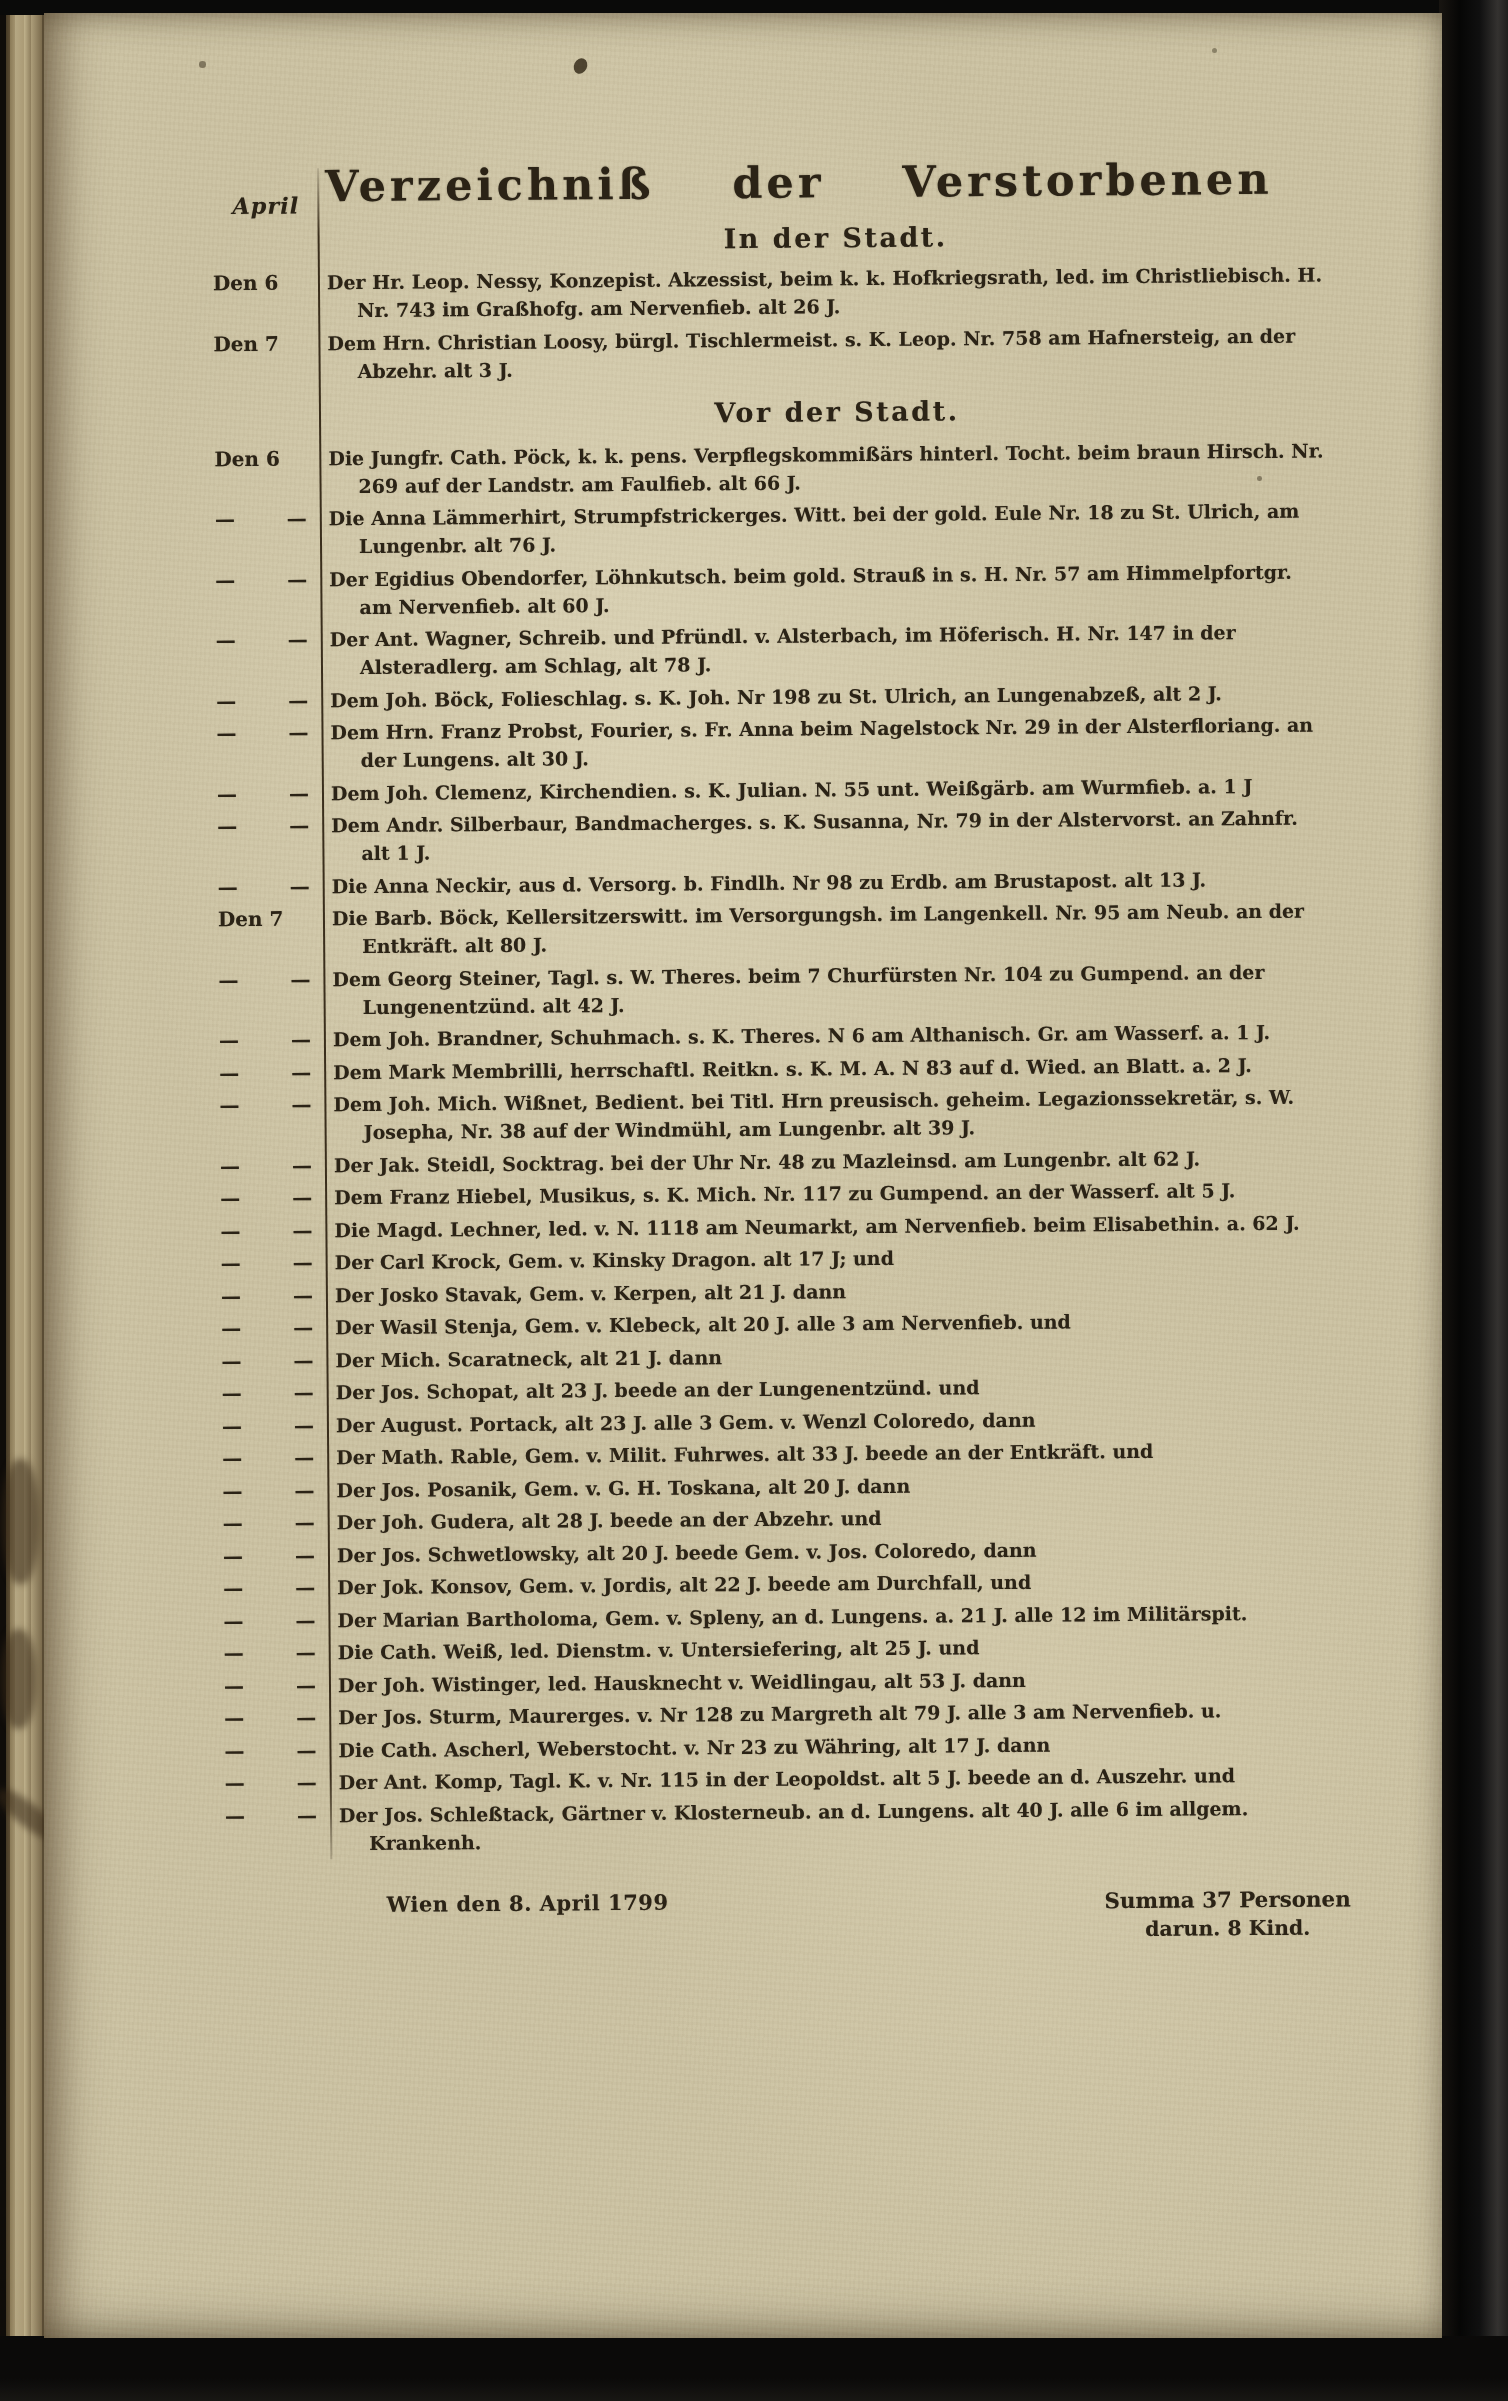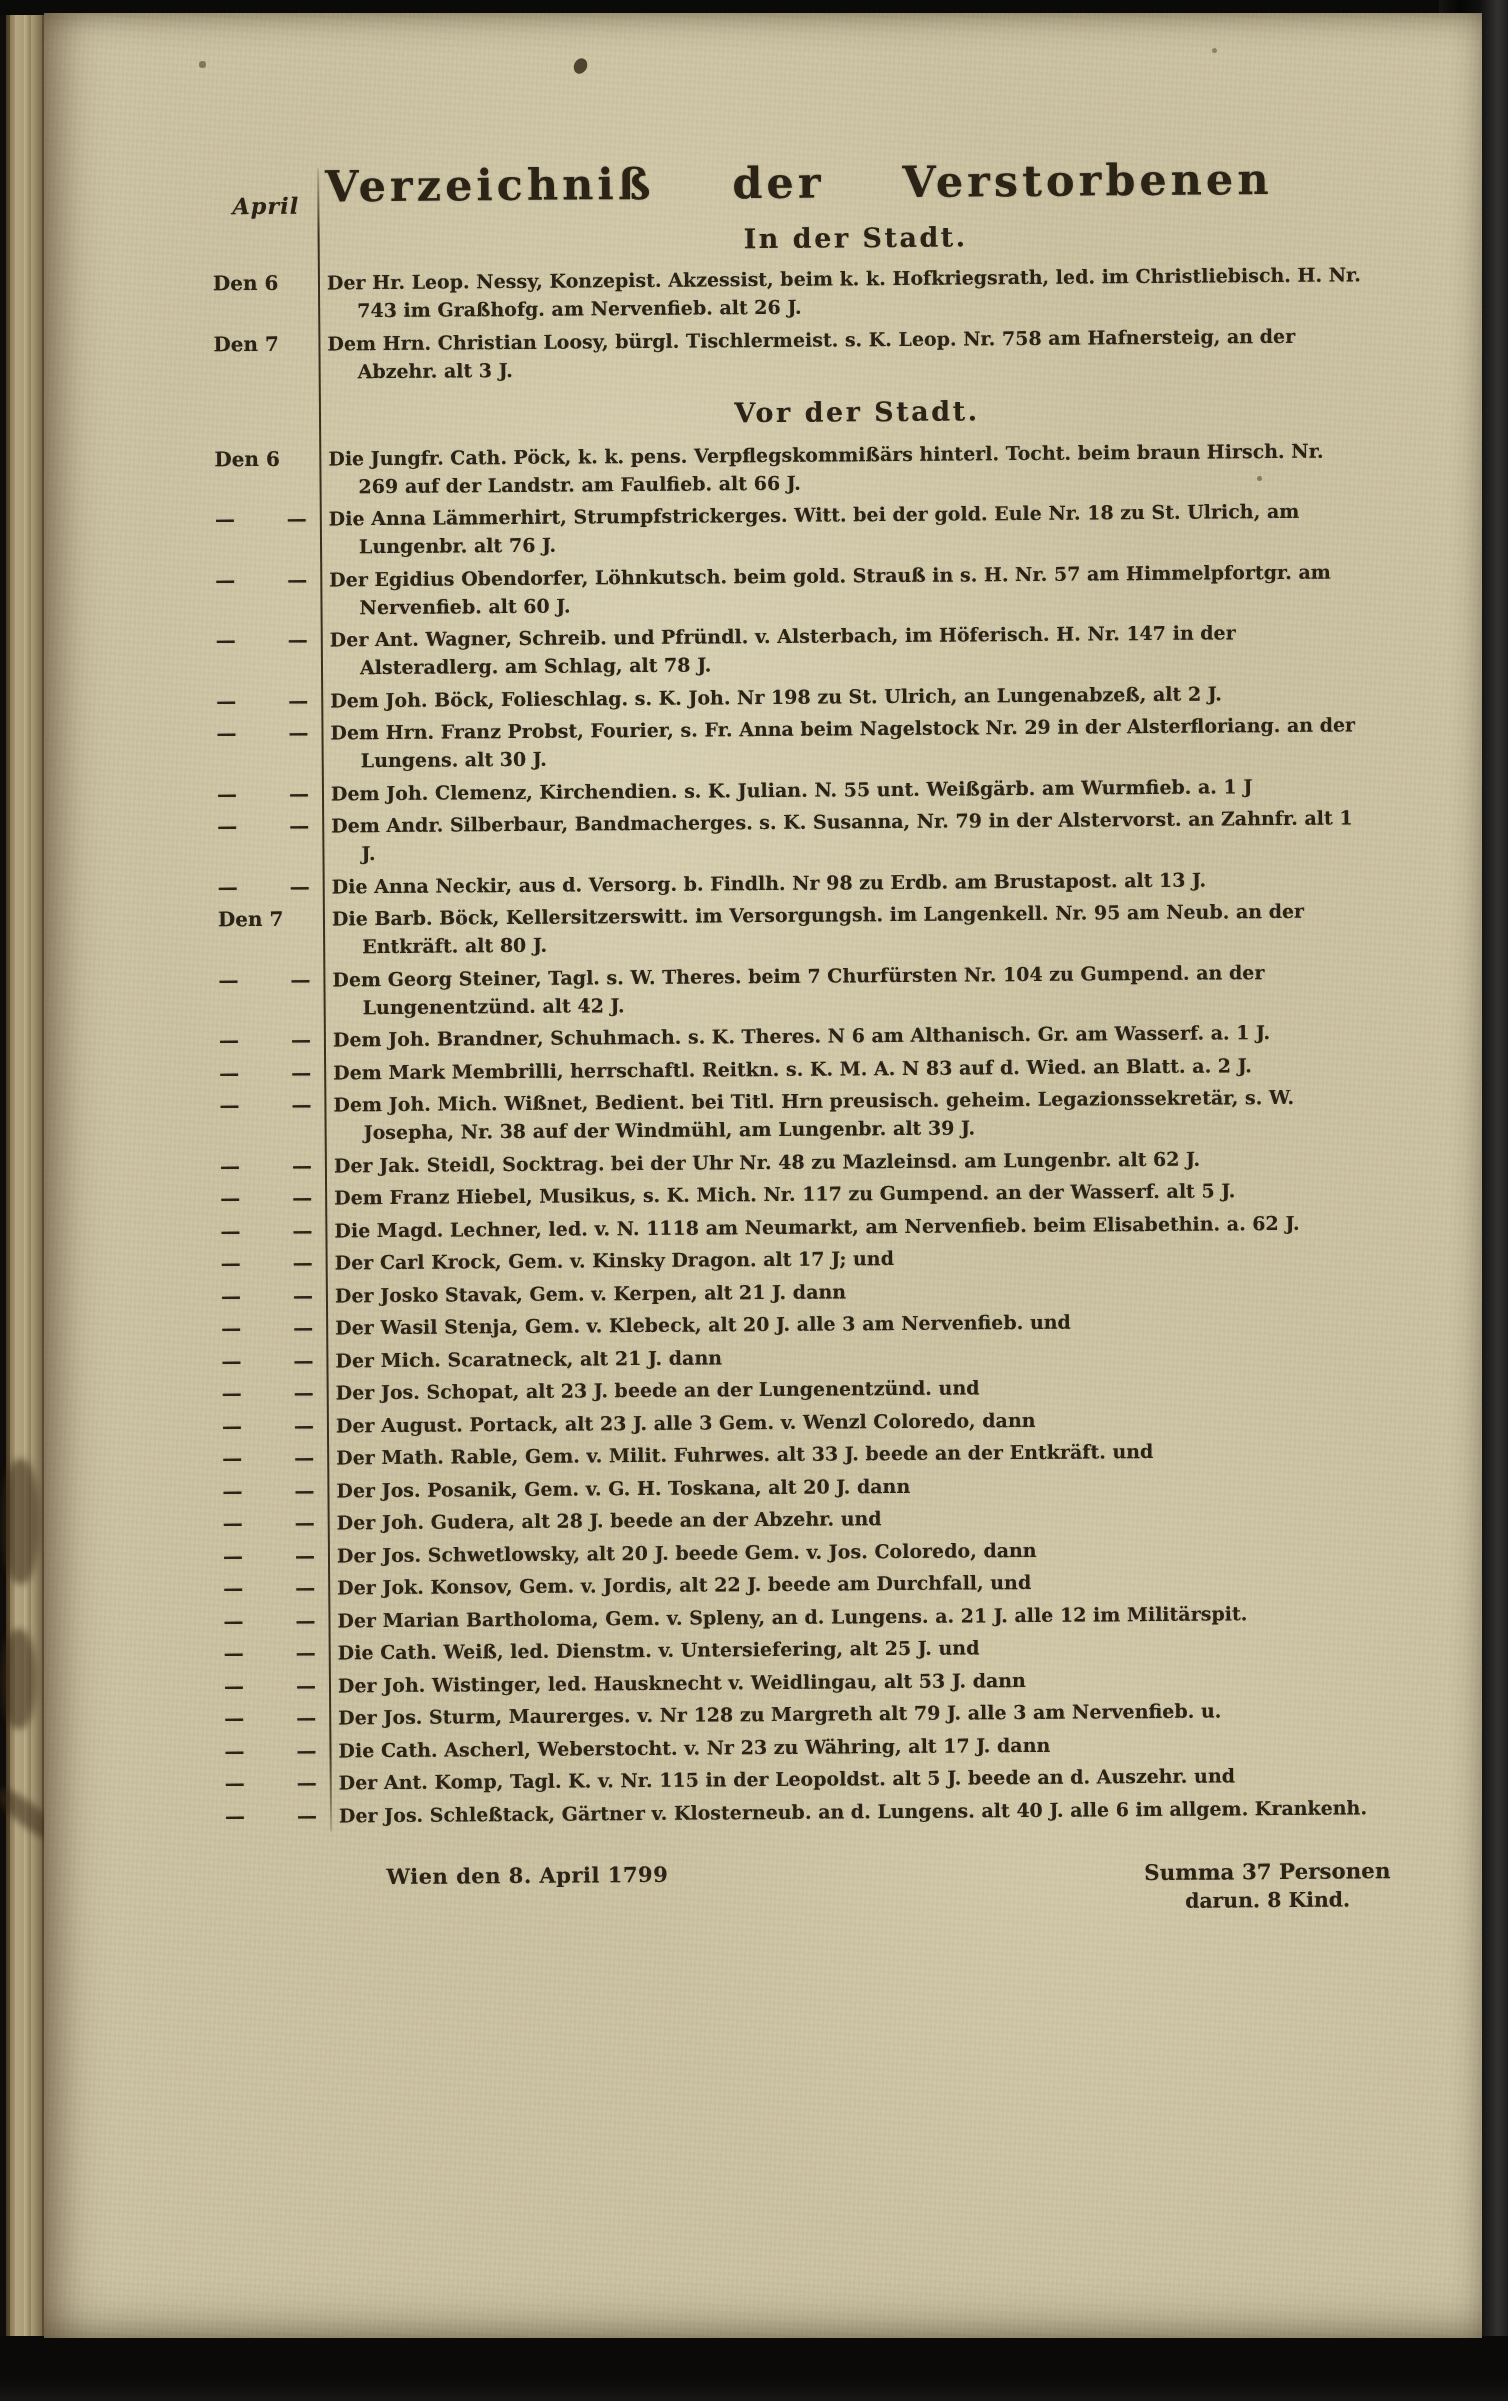--- a/index.html
+++ b/index.html
@@ -41,21 +41,20 @@
       radial-gradient(ellipse 747px 1096px at 42% 30%, rgba(250,244,220,.30), rgba(250,244,220,0) 70%),
       radial-gradient(ellipse 598px 797px at 70% 75%, rgba(235,226,196,.22), rgba(235,226,196,0) 70%),
       repeating-linear-gradient(93deg, rgba(115,95,60,.045) 0 2px, rgba(0,0,0,0) 2px 4.5px),
       repeating-linear-gradient(4deg, rgba(120,100,65,.04) 0 3px, rgba(0,0,0,0) 3px 6.5px),
       #cdc4a5;
     box-shadow:
       inset 35px 0 45px -20px rgba(70,50,28,.55),
       inset -12.5px 0 30px -15px rgba(60,50,35,.35),
       inset 0 20px 35px -20px rgba(60,50,30,.40),
       inset 0 -27px 47px -20px rgba(60,50,30,.45);
-    padding-left: 40px;
   }
   .stain{position:absolute;background:rgba(42,32,16,.78);border-radius:50%;}
   .stain.s1{left:530px;top:45px;width:13px;height:16px;transform:rotate(25deg);}
   .stain.s2{left:155px;top:48px;width:7px;height:6.5px;opacity:.6;}
   .stain.s3{left:1168px;top:35px;width:5px;height:5px;opacity:.5;}
   .stain.s4{left:1213px;top:463px;width:4.5px;height:4.5px;opacity:.55;}
   
   .content{
     position:absolute;left:0;top:145px;right:0;
     transform:rotate(-0.45deg);transform-origin:50% 0;

